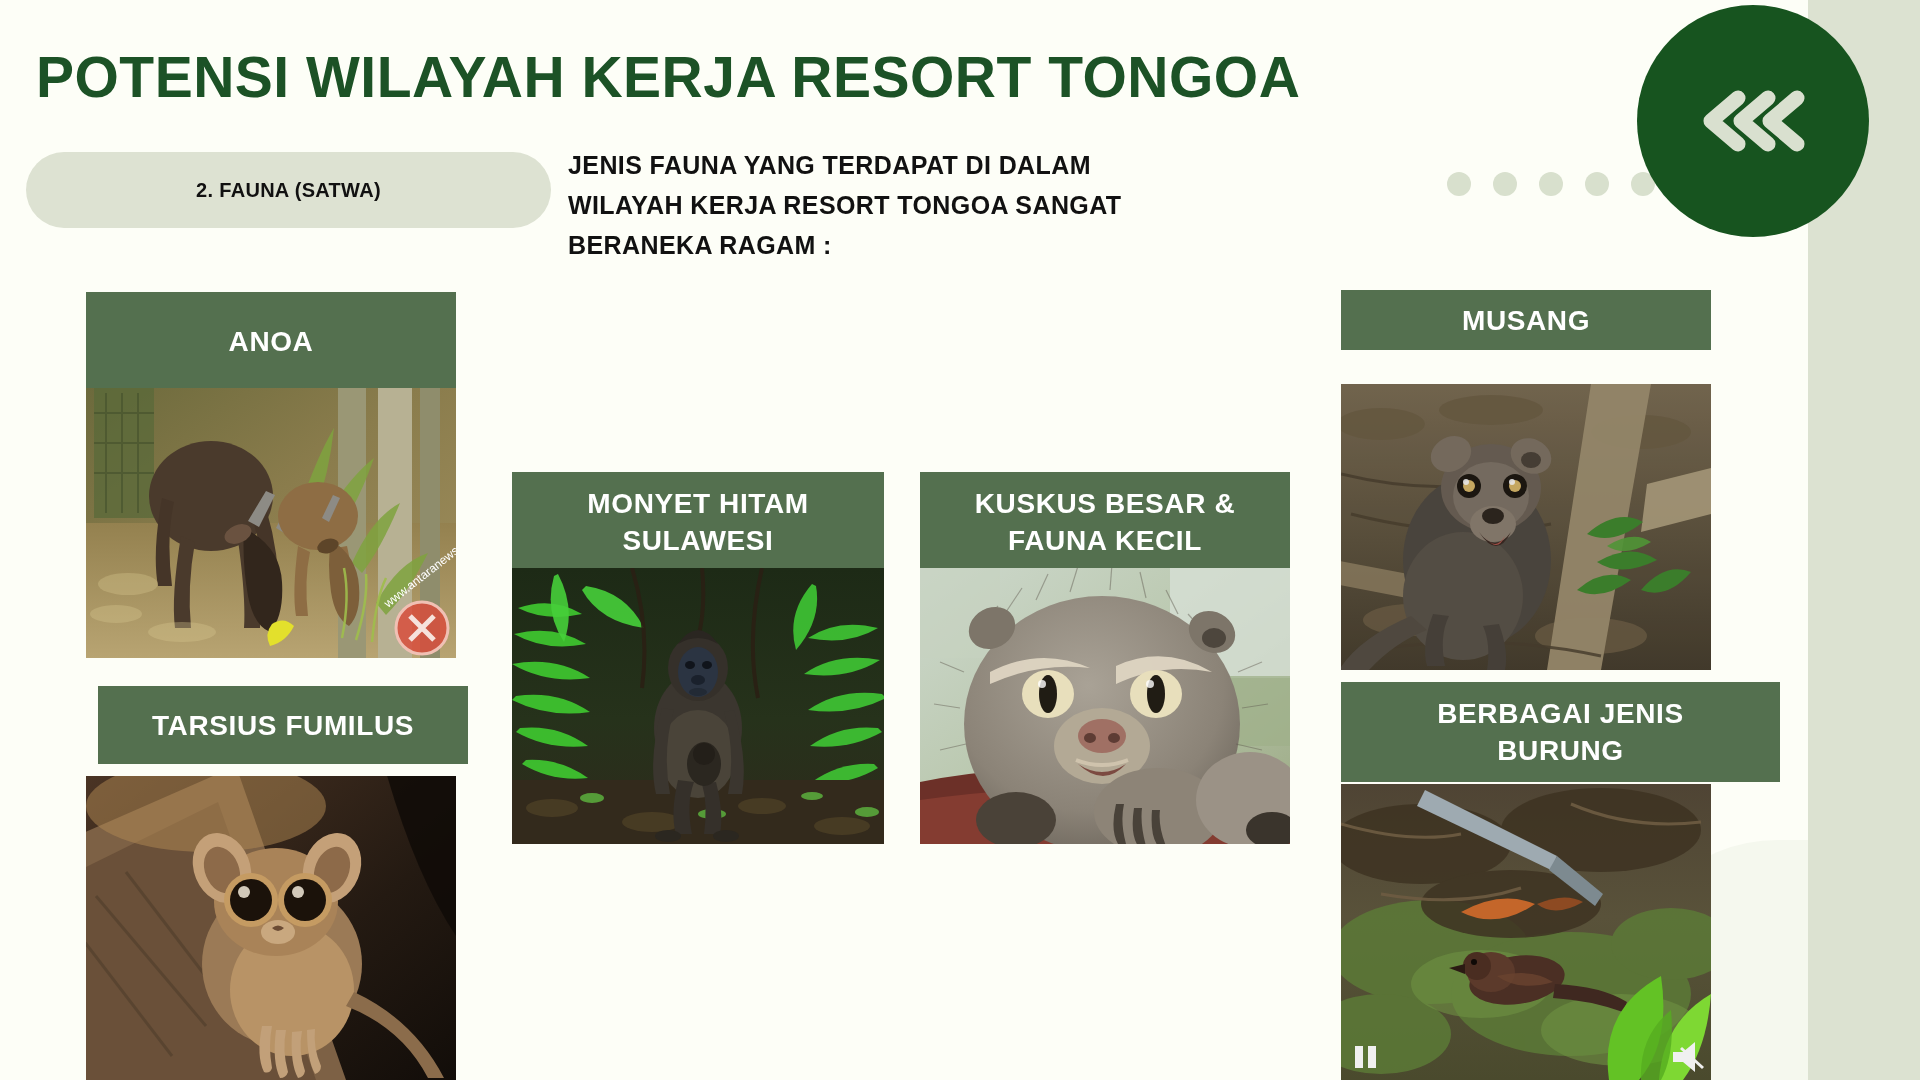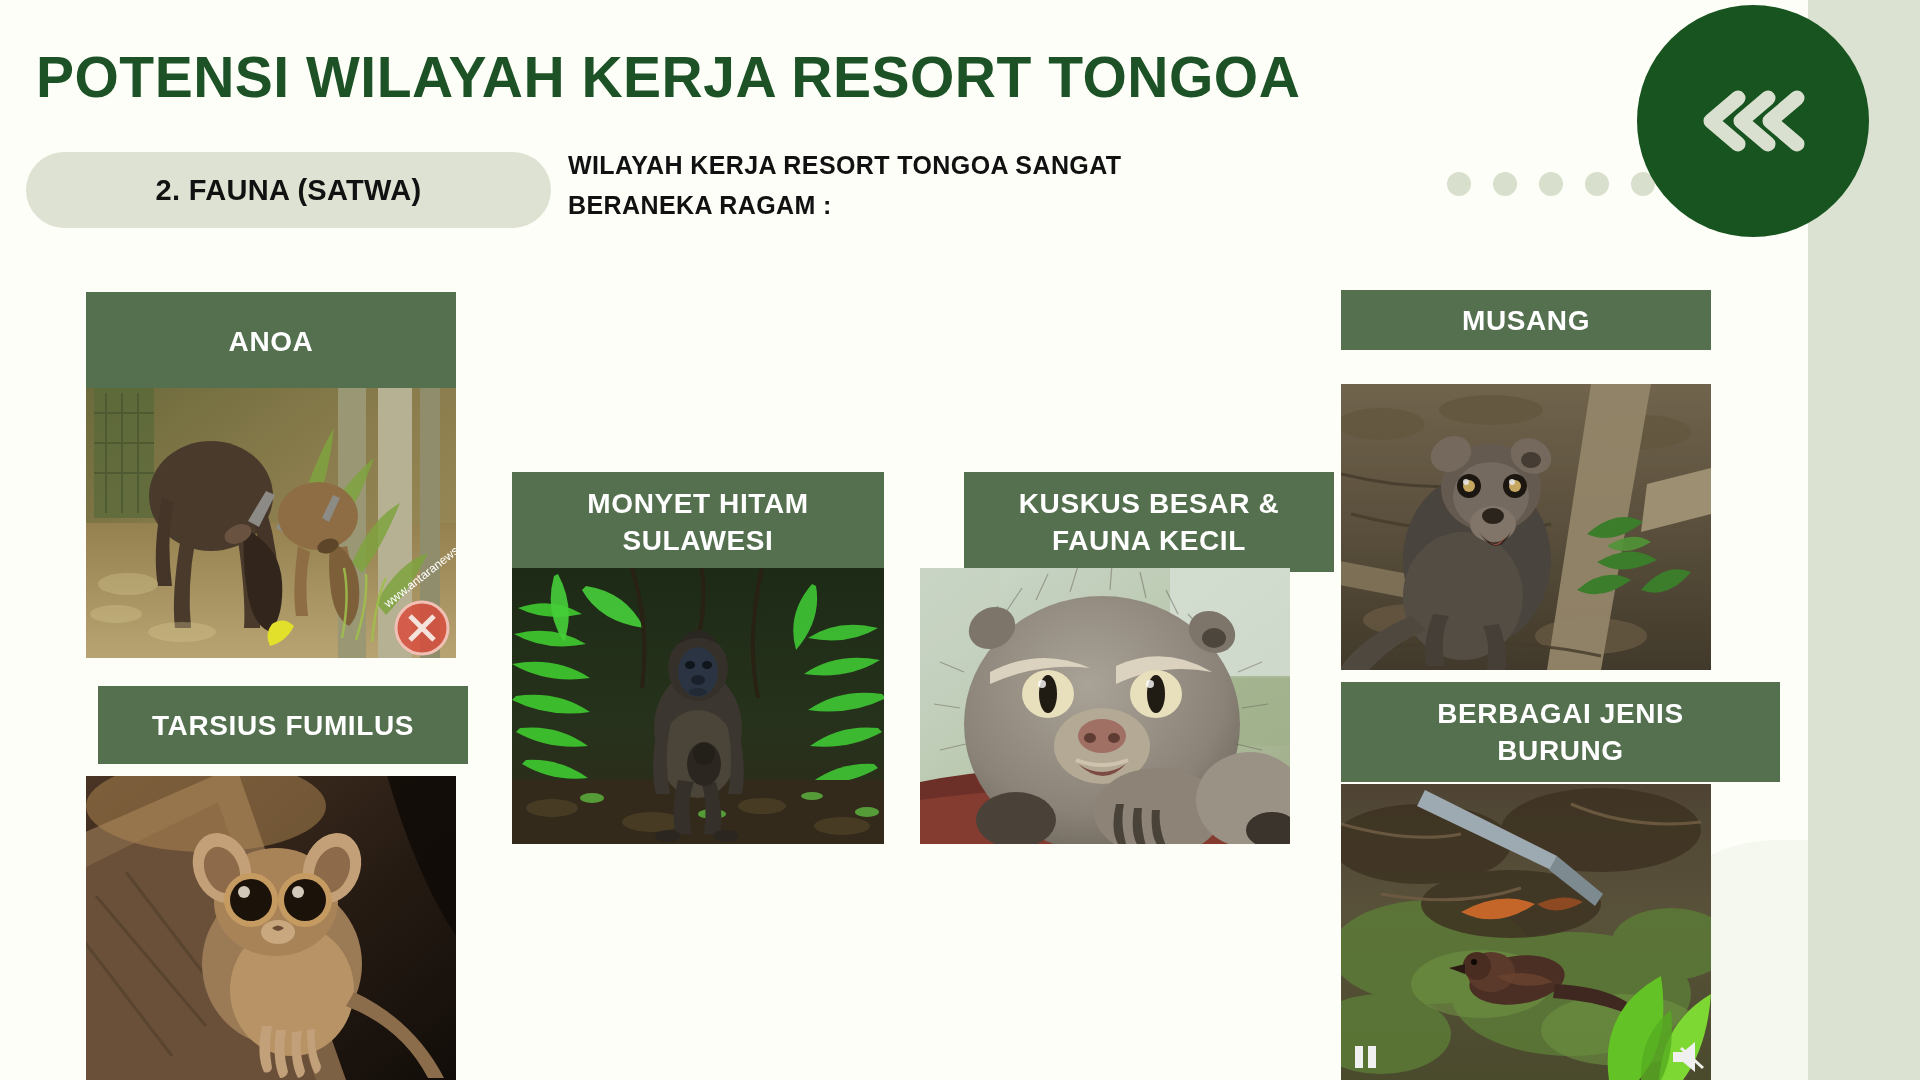--- a/index.html
+++ b/index.html
@@ -65,21 +65,21 @@
     top: 152px;
     width: 525px;
     height: 76px;
     background: #dde2d2;
     border-radius: 38px;
     display: flex;
     align-items: center;
     justify-content: center;
   }
   .section-pill-label {
-    font-size: 29px;
+    font-size: 20px;
     font-weight: 700;
     color: #111111;
     letter-spacing: 0.3px;
   }
 
   .intro-text {
     position: absolute;
     left: 568px;
     top: 145px;
     width: 765px;
@@ -147,21 +147,21 @@
 
   
   .anoa-label   { left: 86px;  top: 292px; width: 370px;  height: 98px; }
   .anoa-photo   { left: 86px;  top: 388px; width: 370px;  height: 270px; }
   .tarsius-label{ left: 98px;  top: 686px; width: 370px;  height: 78px; }
   .tarsius-photo{ left: 86px;  top: 776px; width: 370px;  height: 304px; }
 
   .monyet-label { left: 512px; top: 472px; width: 372px;  height: 100px; }
   .monyet-photo { left: 512px; top: 568px; width: 372px;  height: 276px; }
 
-  .kuskus-label { left: 920px; top: 472px; width: 370px;  height: 100px; margin-left: 44px; }
+  .kuskus-label { left: 920px; top: 472px; width: 370px;  height: 100px; }
   .kuskus-photo { left: 920px; top: 568px; width: 370px;  height: 276px; }
 
   .musang-label { left: 1341px; top: 290px; width: 370px; height: 60px; }
   .musang-photo { left: 1341px; top: 384px; width: 370px; height: 286px; }
   .burung-label { left: 1341px; top: 682px; width: 439px; height: 100px; }
   .burung-photo { left: 1341px; top: 784px; width: 370px; height: 296px; }
 
   
   .watermark {
     position: absolute;
@@ -180,20 +180,21 @@
   <div class="bg-white-stage"></div>
   <div class="bg-soft-corner"></div>
 
   <div class="slide-title">POTENSI WILAYAH KERJA RESORT TONGOA</div>
 
   <div class="section-pill">
     <span class="section-pill-label">2. FAUNA (SATWA)</span>
   </div>
 
   <div class="intro-text">
+    <span>JENIS FAUNA YANG TERDAPAT DI DALAM</span>
     <span>WILAYAH KERJA RESORT TONGOA SANGAT</span>
     <span>BERANEKA RAGAM :</span>
   </div>
 
   <div class="pager-dots">
     <span class="pager-dot"></span>
     <span class="pager-dot"></span>
     <span class="pager-dot"></span>
     <span class="pager-dot"></span>
     <span class="pager-dot"></span>

